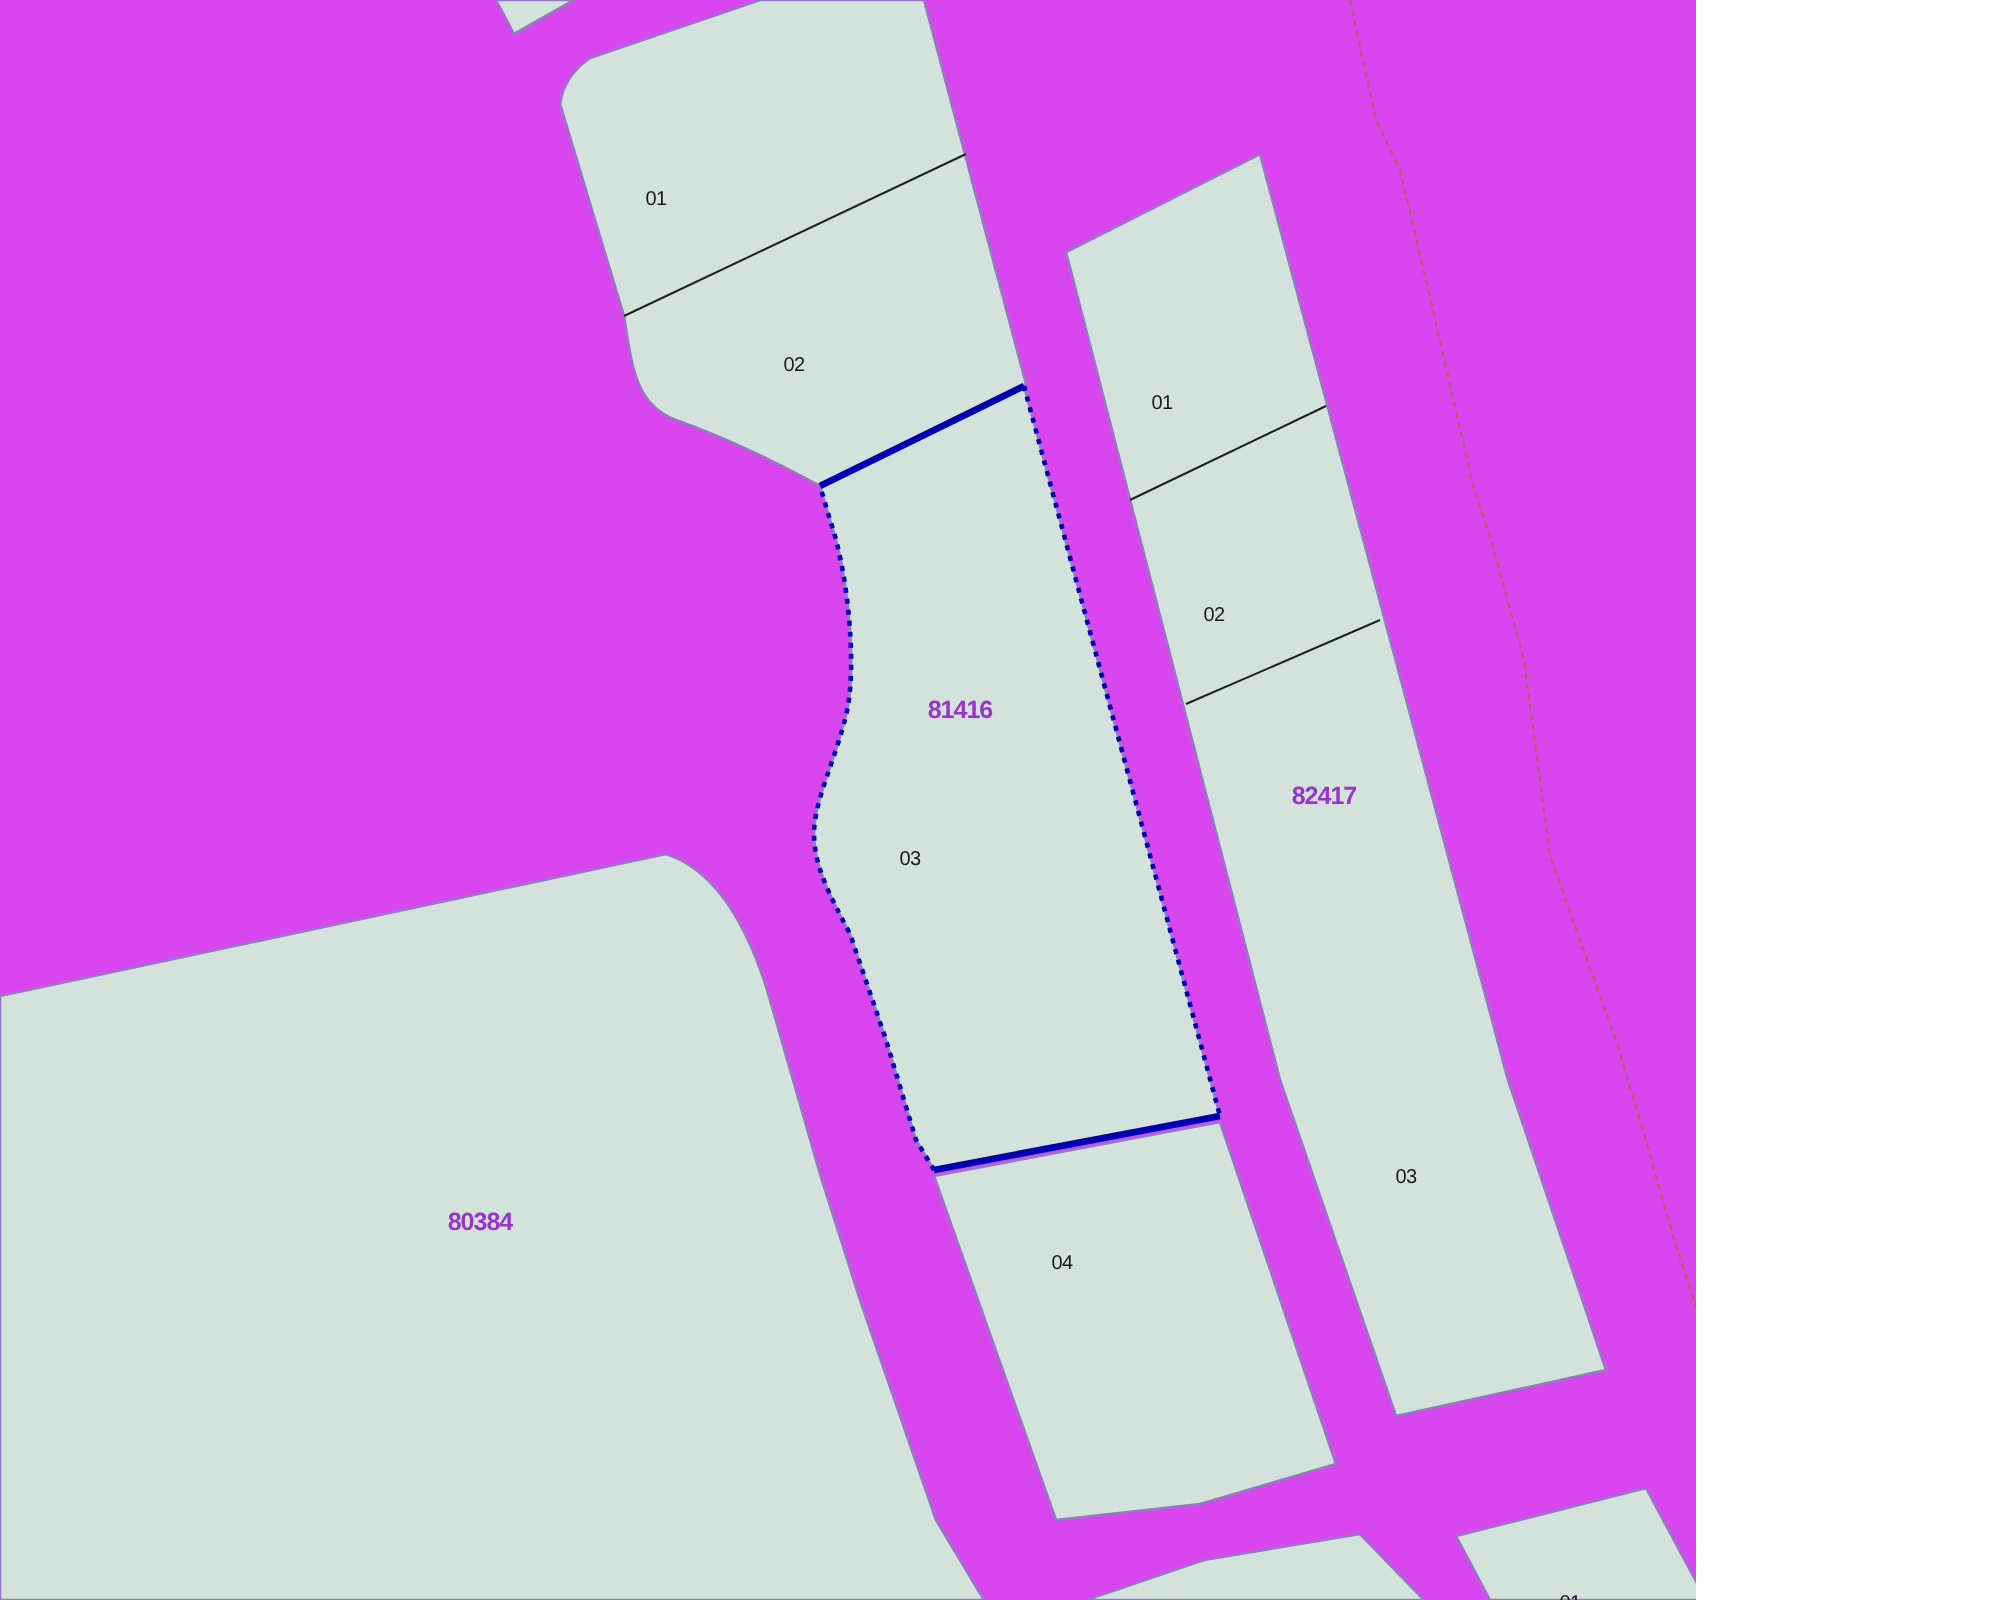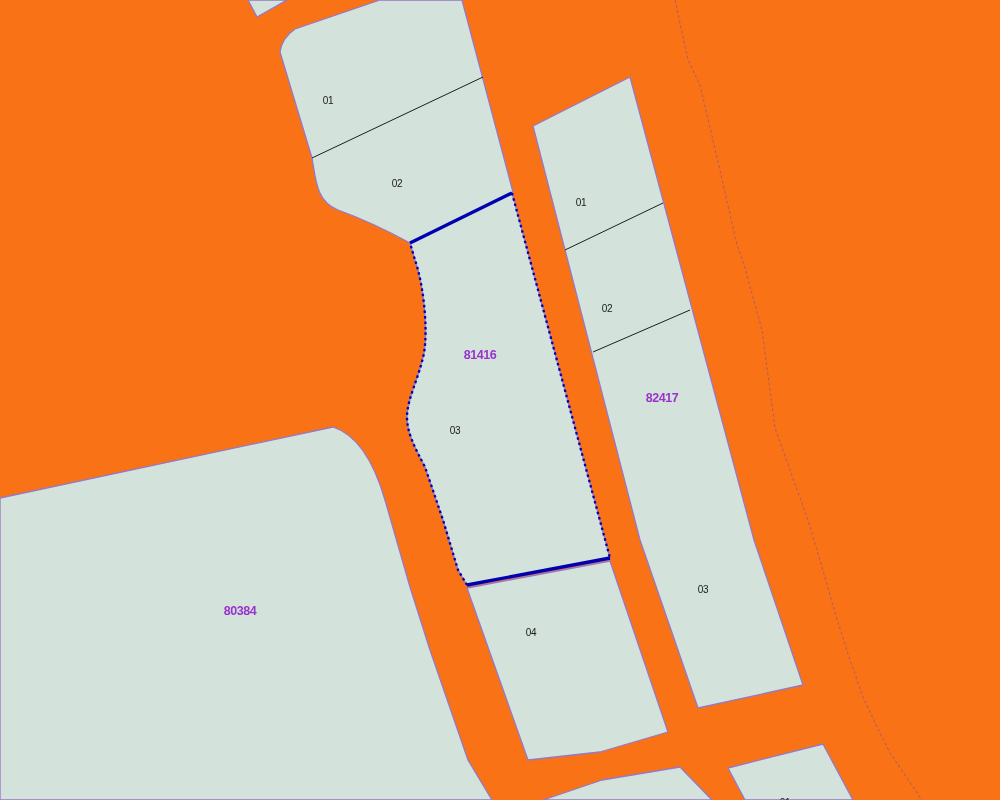--- a/index.html
+++ b/index.html
@@ -1,20 +1,20 @@
 <!DOCTYPE html>
 <html><head>
 <meta charset="utf-8">
 <style>
   html,body{margin:0;padding:0;background:#ffffff;}
   .map-root{
     position:relative;
-    width:1000px;height:800px;
+    width:848px;height:800px;
     overflow:hidden;
-    background:#f97316;
+    background:#d946ef;
     font-family:"Liberation Sans", sans-serif;
   }
   .map-root svg{position:absolute;left:0;top:0;}
   text.sub-label{
     font-family:"Liberation Sans", sans-serif;
     font-size:10px;
     letter-spacing:-0.3px;
   }
   text.num-label{
     font-family:"Liberation Sans", sans-serif;

